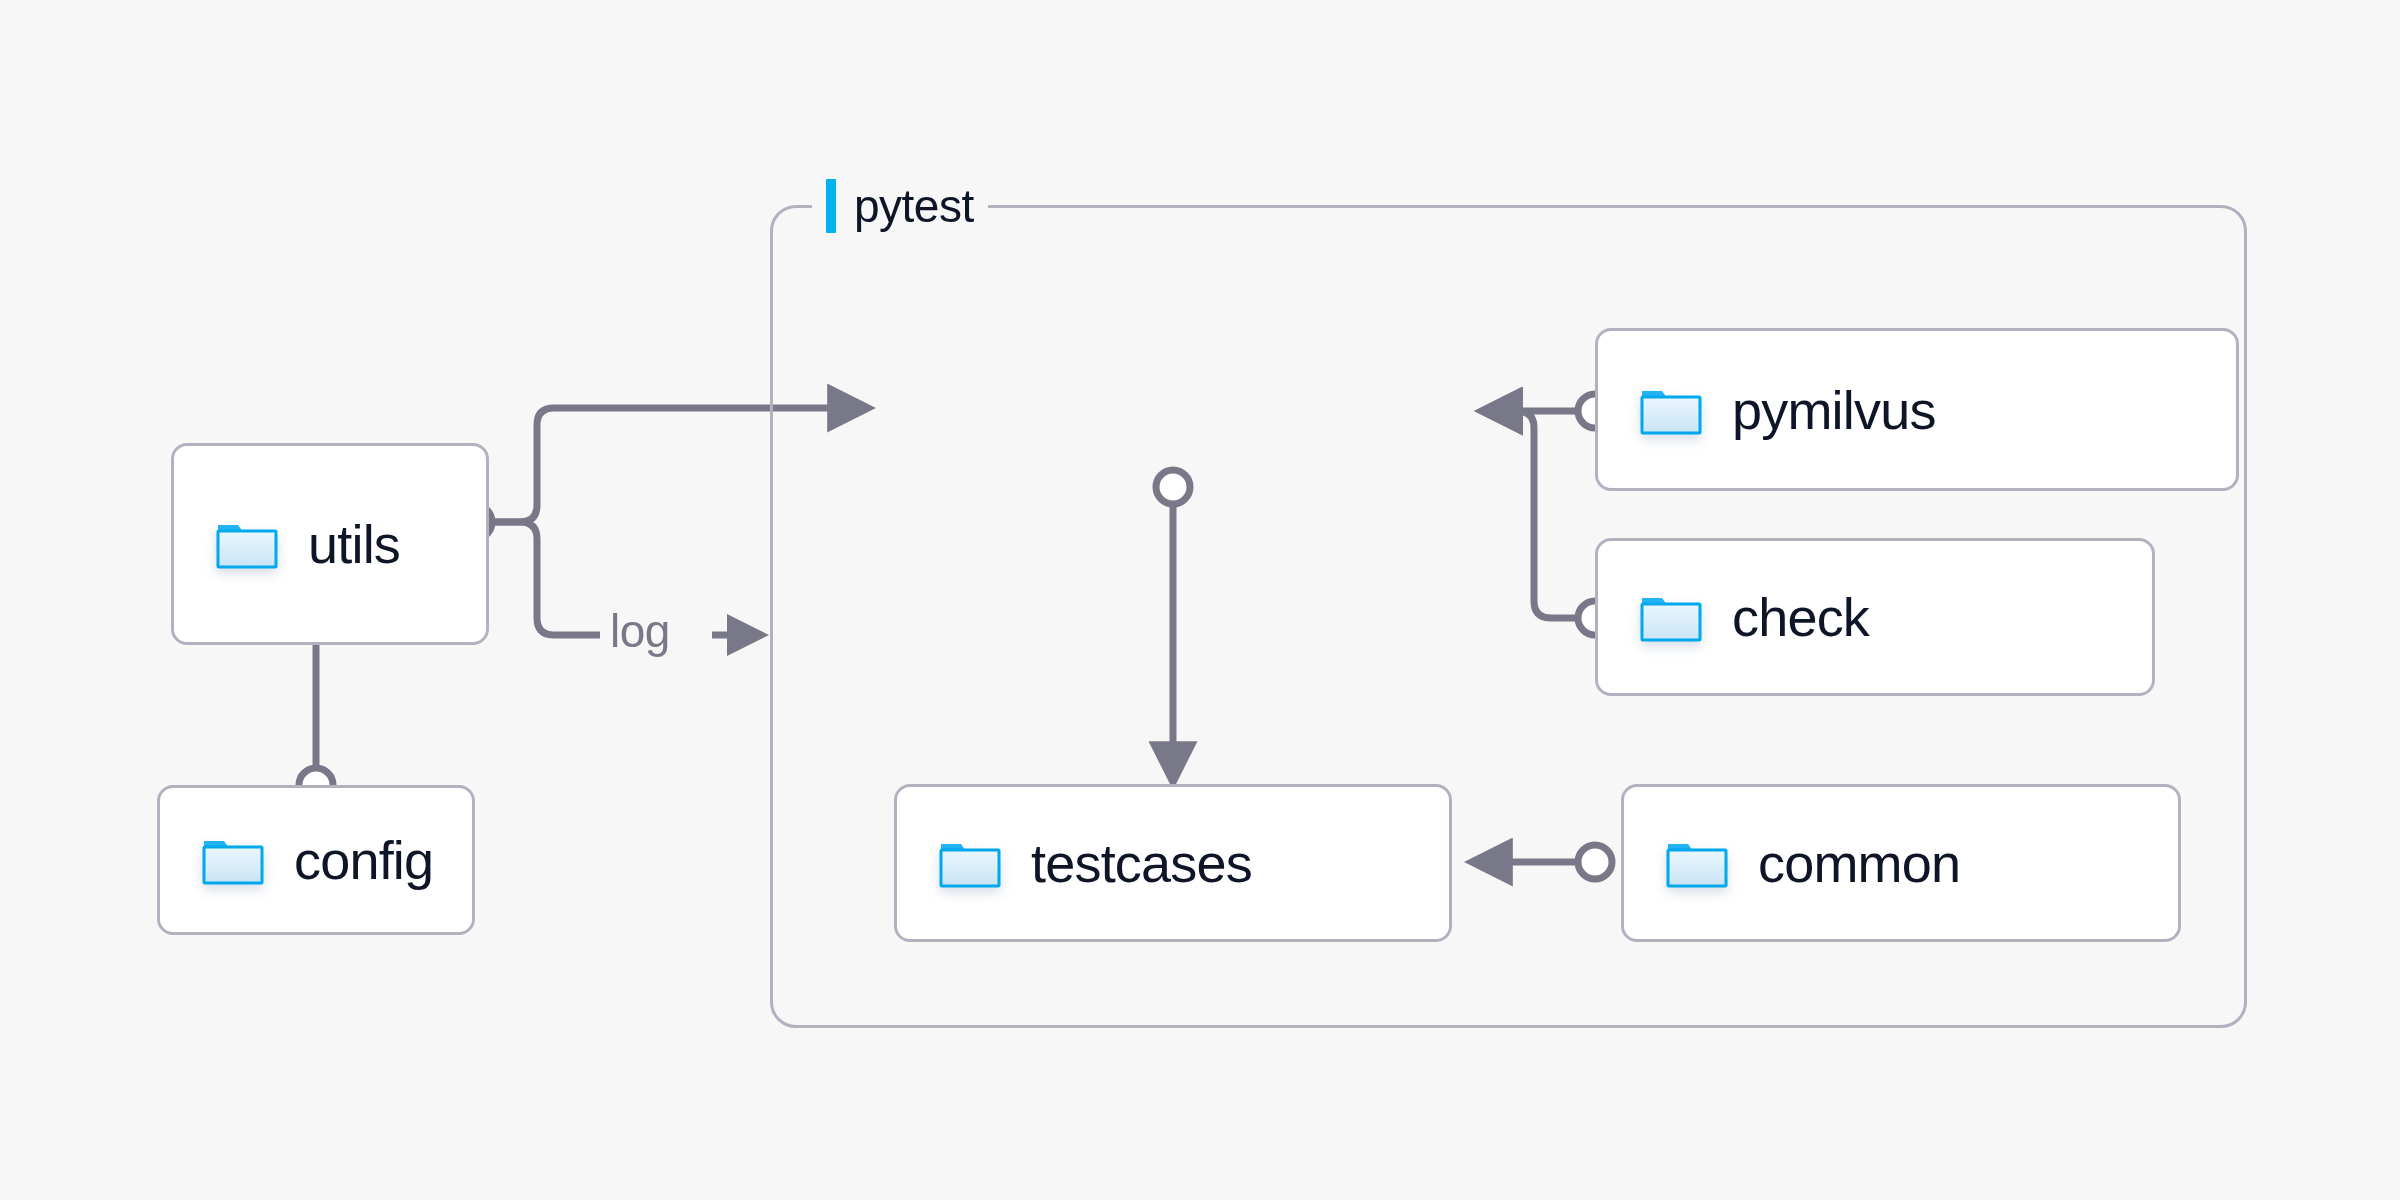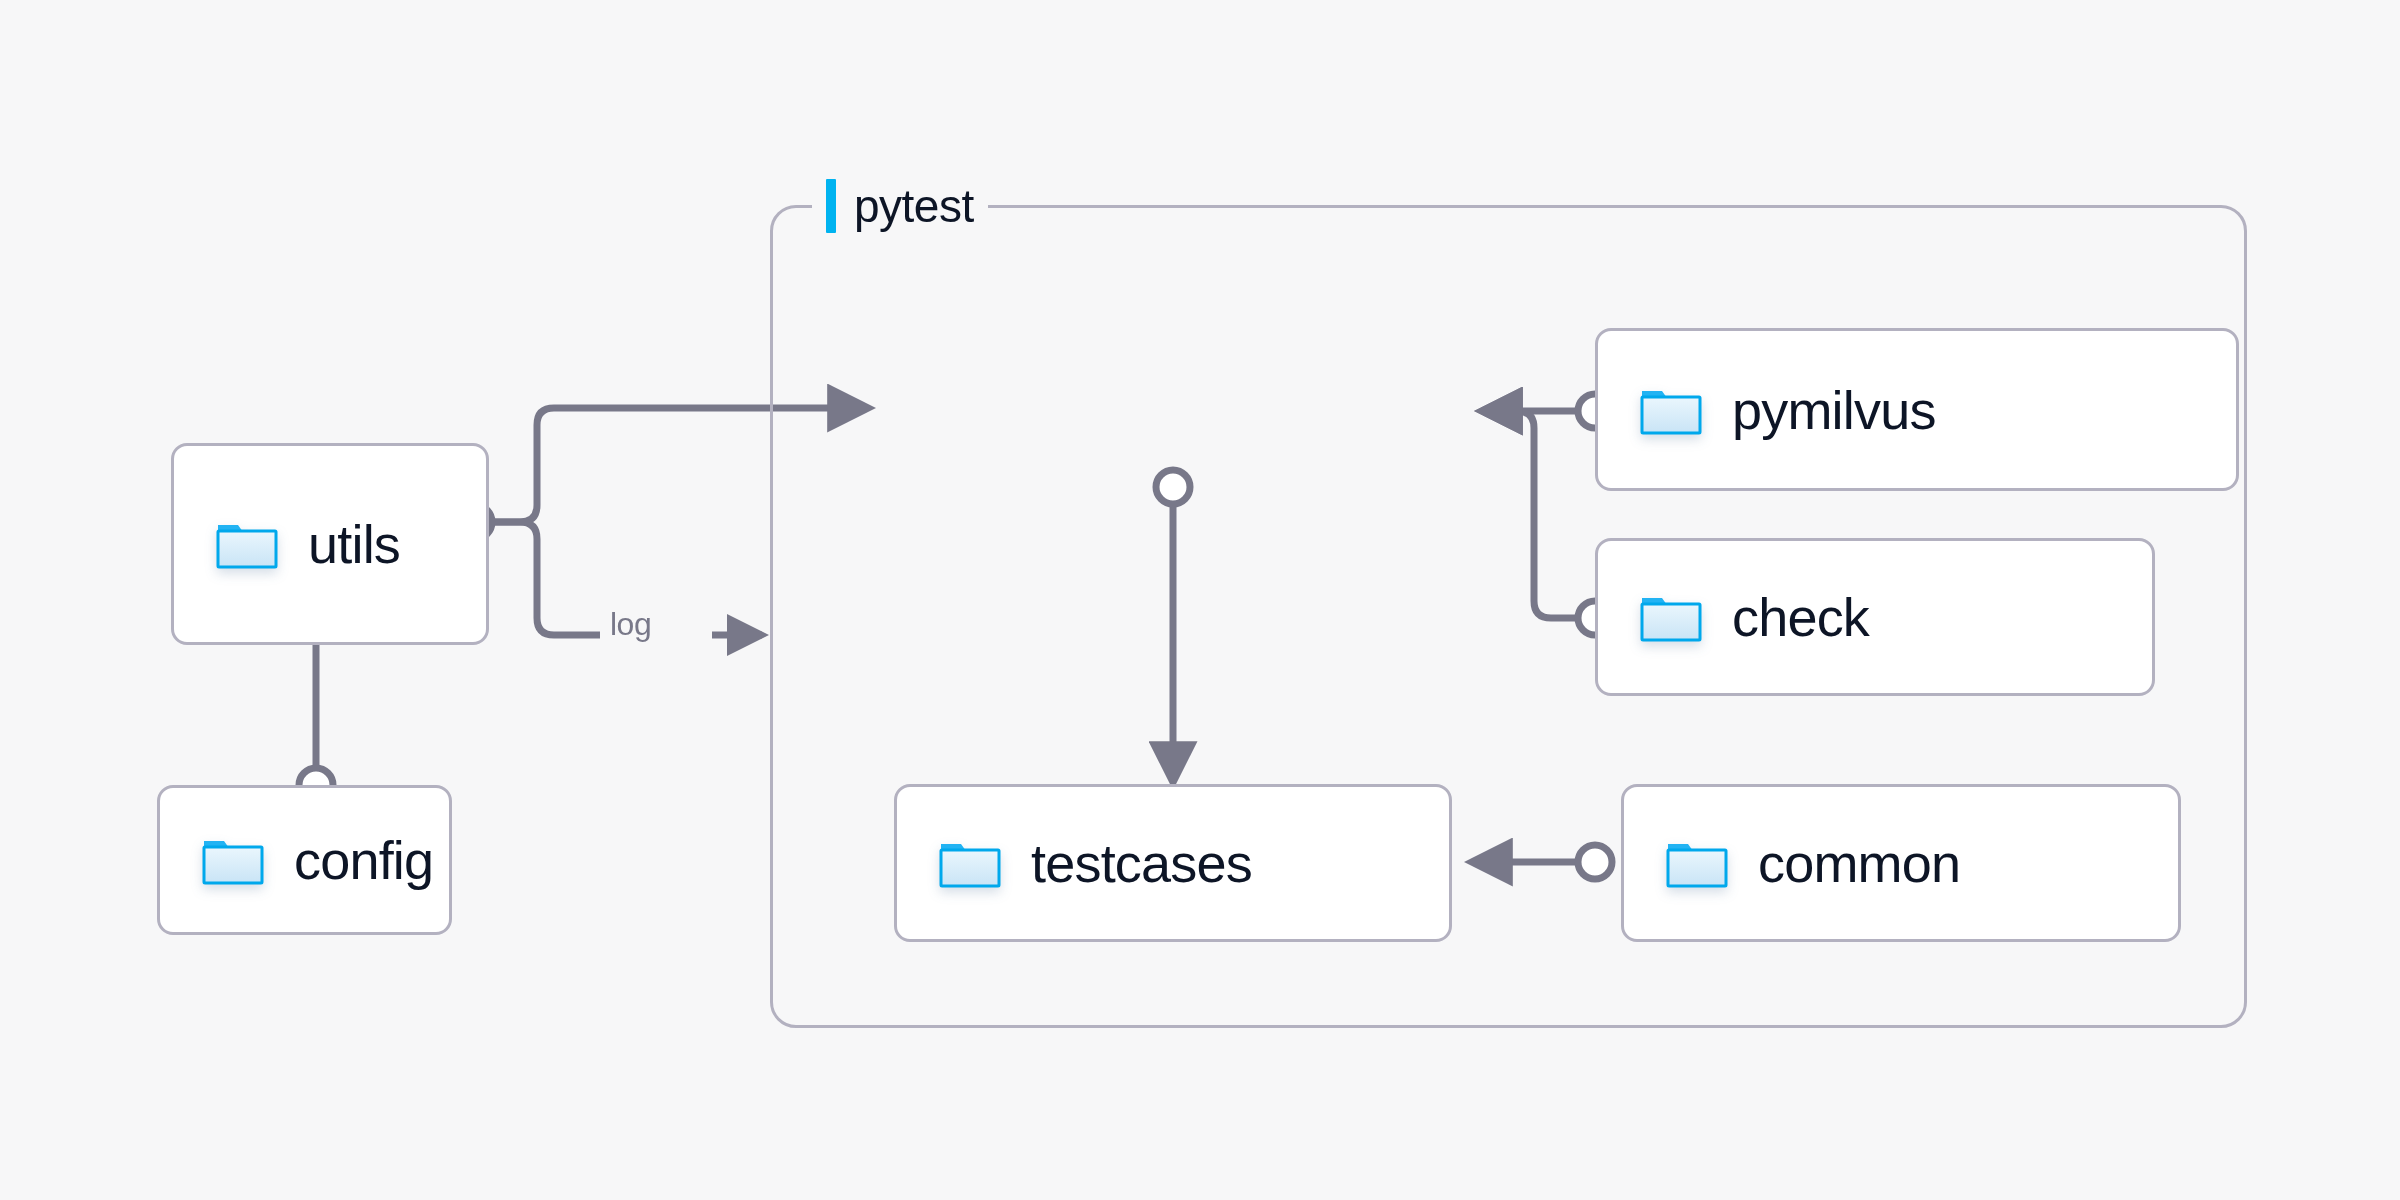--- a/index.html
+++ b/index.html
@@ -74,21 +74,21 @@
     height: 50px;
     position: relative;
     filter: drop-shadow(0 5px 6px rgba(30,70,120,0.18));
   }
   .edge-label {
     position: absolute;
     display: flex;
     align-items: center;
     gap: 14px;
     color: #787889;
-    font-size: 32px;
+    font-size: 46px;
     letter-spacing: -0.5px;
     line-height: 1;
     background: #f7f7f8;
     padding: 0 6px;
   }
 </style>
 </head>
 <body>
 
 <div id="canvas">
@@ -157,21 +157,21 @@
             <stop offset="100%" stop-color="#c9e4f6"></stop>
           </linearGradient>
         </defs>
         <path d="M2 6 h20 l5 7 h33 v5 H2 z" fill="#22b3f3"></path>
         <rect x="2" y="12" width="58" height="36" rx="1" fill="url(#fg1)" stroke="#00a8ec" stroke-width="3"></rect>
       </svg>
     </span>
     <span class="label">utils</span>
   </div>
 
-  <div class="node" style="left:157px; top:785px; width:295px; height:150px;">
+  <div class="node" style="left:157px; top:785px; width:318px; height:150px;">
     <span class="folder-icon">
       <svg viewBox="0 0 62 50" width="62" height="50">
         <path d="M2 6 h20 l5 7 h33 v5 H2 z" fill="#22b3f3"></path>
         <rect x="2" y="12" width="58" height="36" rx="1" fill="url(#fg1)" stroke="#00a8ec" stroke-width="3"></rect>
       </svg>
     </span>
     <span class="label">config</span>
   </div>
 
 

